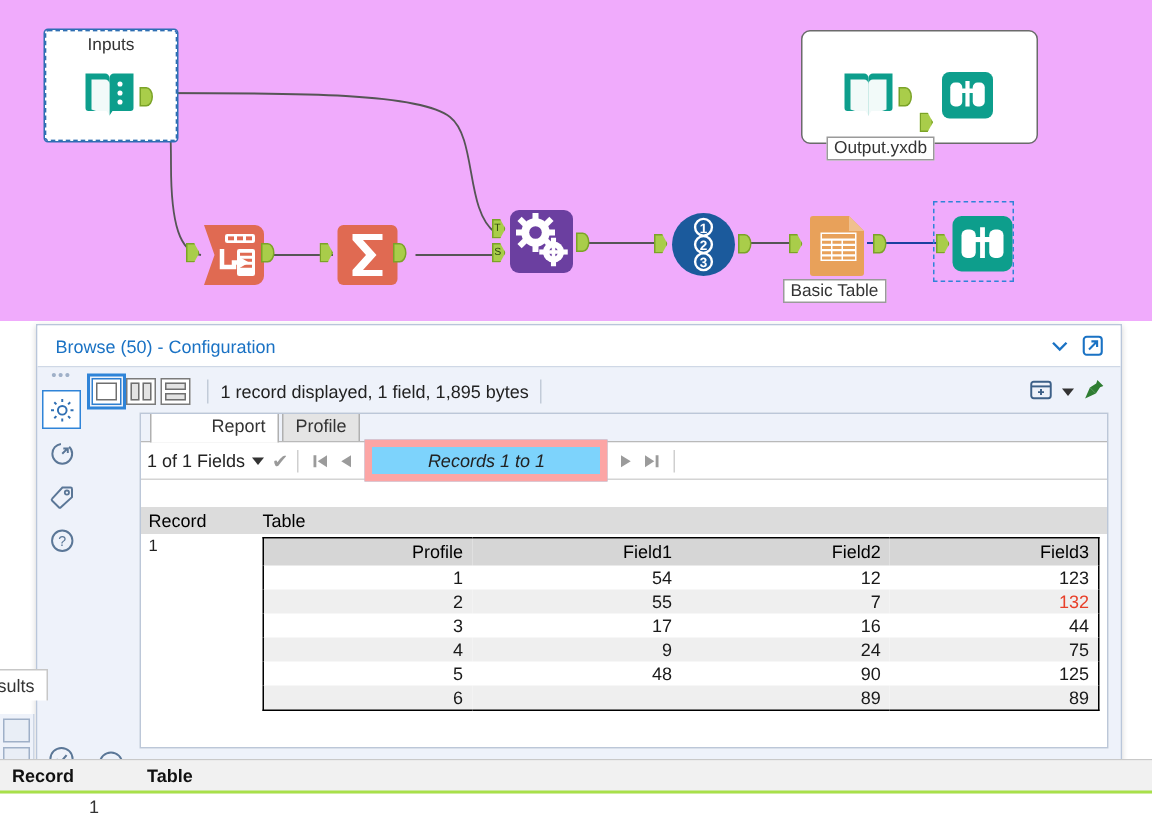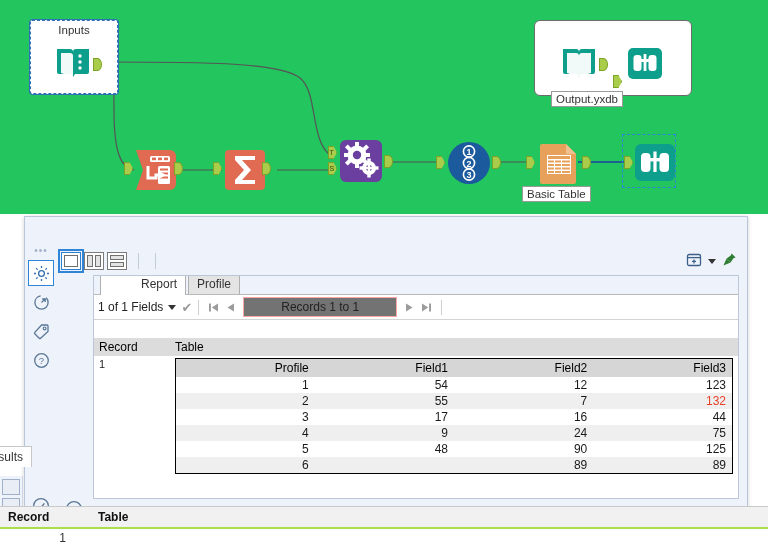--- a/index.html
+++ b/index.html
@@ -5,21 +5,21 @@
   html,body{margin:0;padding:0;}
   body{
     width:768px;height:546px;overflow:hidden;position:relative;
     background:#ffffff;
     font-family:"Liberation Sans", sans-serif;
     font-size:12px;color:#222;
     -webkit-font-smoothing:antialiased;
   }
 
   
-  #canvas{position:absolute;left:0;top:0;width:768px;height:214px;background:#22c55e;overflow:hidden;}
+  #canvas{position:absolute;left:0;top:0;width:768px;height:214px;background:#f0abfc;overflow:hidden;}
 
   .container-box{position:absolute;box-sizing:border-box;background:#fff;}
   .container-box .cbox-title{
     position:absolute;top:3px;left:0;width:100%;text-align:center;
     font-size:11.5px;color:#333;
   }
   #inputs-container{left:30px;top:20px;width:88px;height:74px;
     border:1px dashed #2f6fb3;border-radius:2px;}
   #inputs-container::after{
     content:"";position:absolute;left:-2px;top:-2px;right:-2px;bottom:-2px;
@@ -100,21 +100,21 @@
   #tabs{height:19px;display:flex;align-items:flex-end;padding-left:6px;background:#eef2fa;border-bottom:1px solid #b9b9b9;box-sizing:border-box;}
   .tab{font-size:12px;padding:1px 8px 2px 8px;border:1px solid #b0b0b0;border-bottom:none;background:#e4e4e4;color:#333;margin-right:2px;line-height:15px;}
   .tab.active{background:#fff;position:relative;top:1px;padding-bottom:3px;padding-left:40px;}
 
   #navbar{height:24px;display:flex;align-items:center;gap:0;padding:0 4px;background:#fff;border-bottom:1px solid #d4d4d4;}
   #fields-sel{font-size:12px;color:#222;display:flex;align-items:center;gap:5px;}
   .caret-dn{width:0;height:0;border-left:4px solid transparent;border-right:4px solid transparent;border-top:5px solid #333;}
   .chk{color:#9a9a9a;font-size:13px;}
   .nav-sep{width:1px;height:15px;background:#cfcfcf;margin:0 6px;}
   .navbtn{width:17px;height:17px;display:flex;align-items:center;justify-content:center;color:#9b9b9b;font-size:11px;}
-  #rec-range{border:1px solid #fca5a5;height:18px;min-width:152px;display:flex;align-items:center;justify-content:center;font-size:12px;margin:0 4px;background:#737373;}
+  #rec-range{border:5px solid #fca5a5;height:18px;min-width:152px;display:flex;align-items:center;justify-content:center;font-size:12px;margin:0 4px;background:#7dd3fc;font-style:italic;}
 
   
   #tablewrap{position:absolute;left:0;top:62px;right:0;bottom:0;background:#fff;overflow:hidden;}
   .outer-grid{width:100%;border-collapse:collapse;table-layout:fixed;}
   .outer-grid th{background:#dcdcdc;border:none;text-align:left;font-weight:normal;font-size:12px;color:#000;padding:2px 5px;}
   .outer-grid td{vertical-align:top;padding:2px 5px;font-size:11px;}
   .col-record{width:66px;}
 
   .inner-table{border-collapse:collapse;width:100%;border:1px solid #000;table-layout:fixed;background:#fff;}
   .inner-table th{background:#d6d6d6;text-align:right;font-weight:normal;font-size:12px;color:#000;padding:2px 6px;border:none;}
@@ -362,20 +362,34 @@
         <rect x="27.5" y="13" width="9.5" height="19" rx="3.8" fill="#fff"></rect>
         <rect x="18" y="18" width="10" height="3.4" fill="#fff"></rect>
         <rect x="21.4" y="11.5" width="3.2" height="20.5" fill="#fff"></rect>
       </svg>
     </span>
   </div>
 </div>
 
 <div id="panel">
 
+  <div id="panel-title">
+    <span class="ttext">Browse (50) - Configuration</span>
+    <span class="title-btn">
+      <svg width="13" height="13" viewBox="0 0 13 13">
+          <path d="M2,4.5 L6.5,9 L11,4.5" fill="none" stroke="#1a72c4" stroke-width="1.6"></path>
+        </svg>
+    </span>
+    <span class="title-btn">
+      <svg width="15" height="15" viewBox="0 0 15 15">
+        <rect x="1.5" y="1.5" width="12" height="12" rx="2" fill="none" stroke="#1a72c4" stroke-width="1.4"></rect>
+        <path d="M5,10 L10,5 M6.6,4.6 L10.4,4.6 L10.4,8.4" fill="none" stroke="#1a72c4" stroke-width="1.4"></path>
+      </svg>
+    </span>
+  </div>
 
   <div id="panel-body">
 
     <div id="rail">
       <div class="dots">•••</div>
 
       <div class="rail-btn active">
         <svg width="17" height="17" viewBox="0 0 17 17">
           <g fill="none" stroke="#2f6fb3" stroke-width="1.3">
             <circle cx="8.5" cy="8.5" r="2.9"></circle>
@@ -423,20 +437,21 @@
           </div>
         <div class="vmode vm2">
             <span class="bar a"></span>
             <span class="bar b"></span>
           </div>
         <div class="vmode vm3">
             <span class="bar a"></span>
             <span class="bar b"></span>
           </div>
         <span class="tb-sep"></span>
+        <span id="rec-summary">1 record displayed, 1 field, 1,895 bytes</span>
         <span class="tb-sep"></span>
         <span class="tb-right">
           <span>
             <svg width="16" height="16" viewBox="0 0 16 16">
               <rect x="1.5" y="2.5" width="13" height="11" rx="1.6" fill="none" stroke="#3d6088" stroke-width="1.3"></rect>
               <path d="M1.5,5.6 h13" stroke="#3d6088" stroke-width="1.3"></path>
               <path d="M8,7.4 v4 M6,9.4 h4" stroke="#3d6088" stroke-width="1.3"></path>
             </svg>
           </span>
           <span class="caret-dn"></span>

